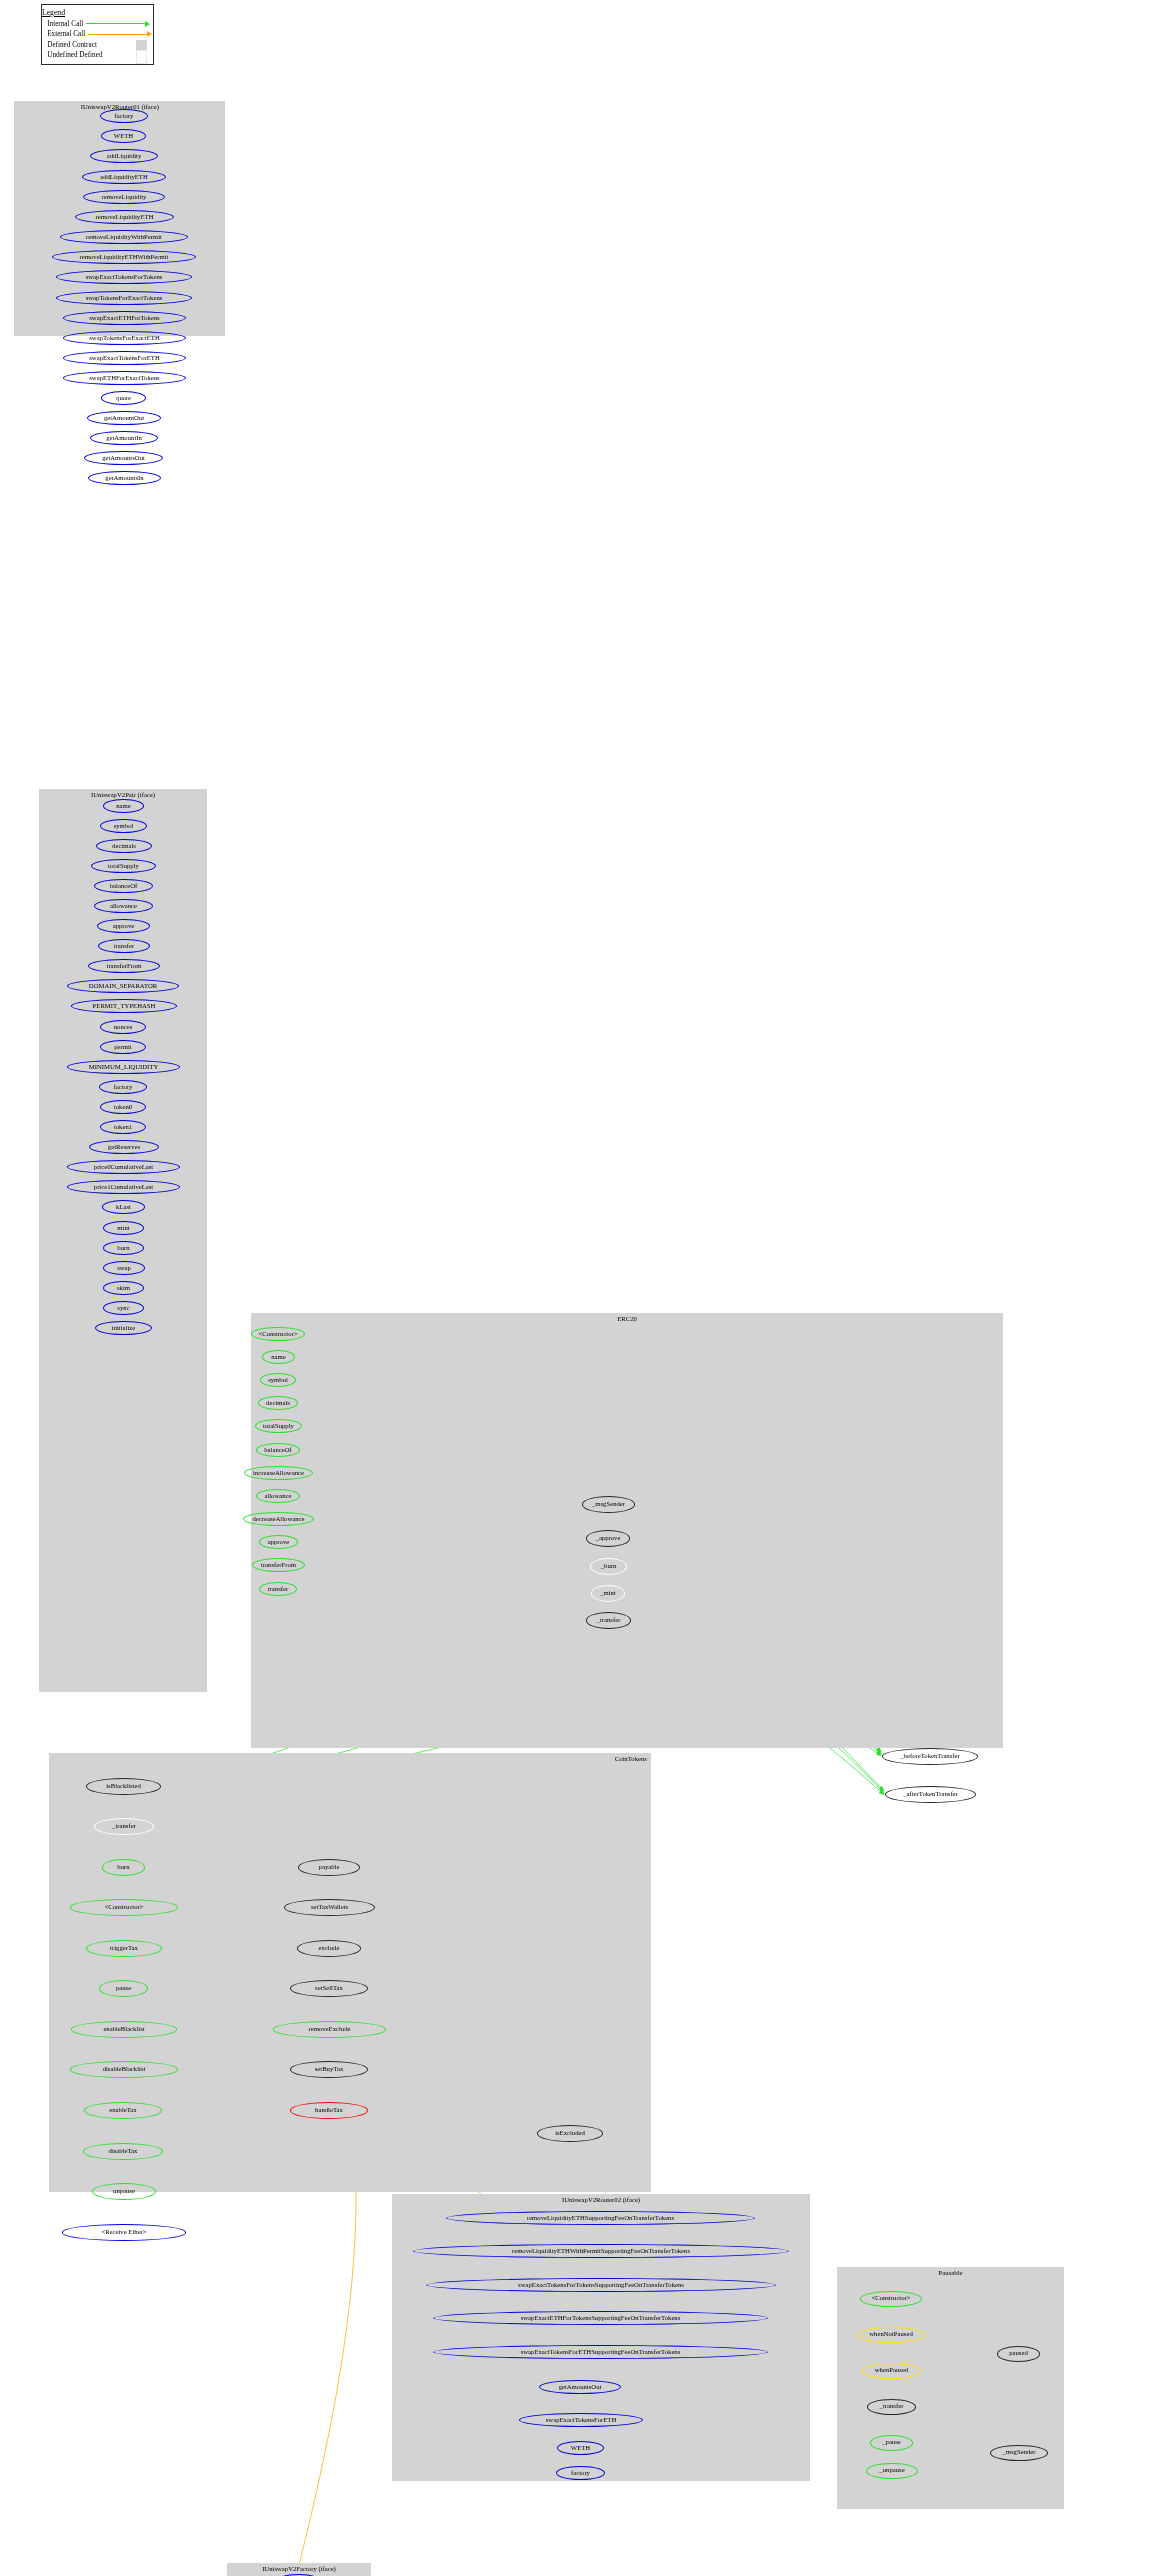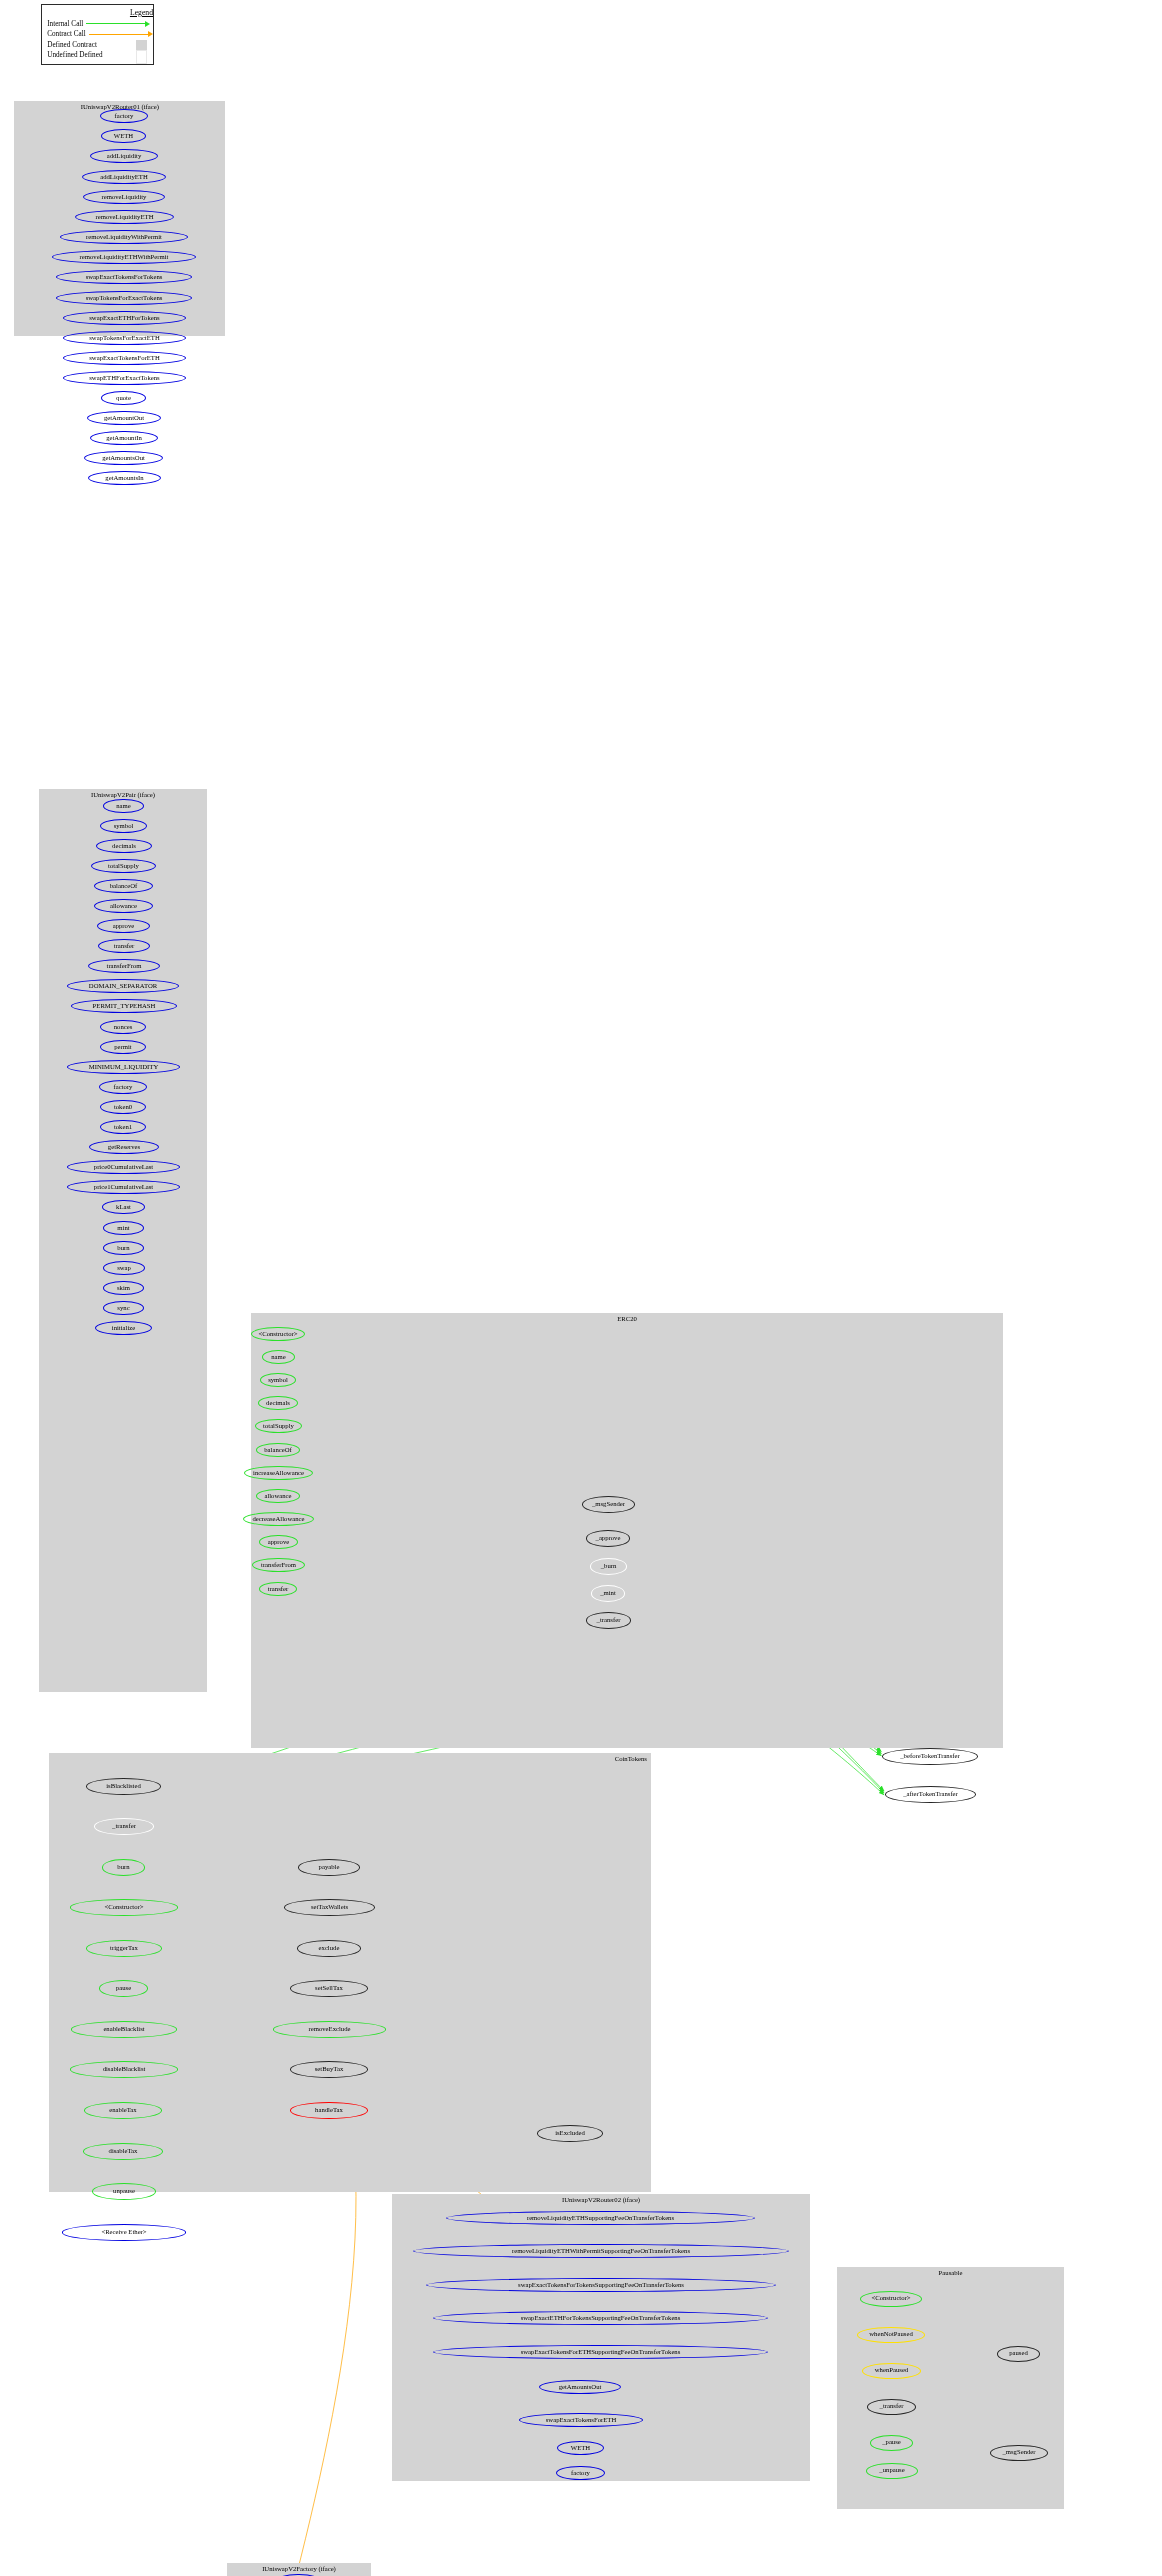--- a/index.html
+++ b/index.html
@@ -2,21 +2,21 @@
 <html style="font-size:8.2px"><head>
 <meta charset="utf-8">
 <title>Solidity Call Graph</title>
 <style>
   html,body{margin:0;padding:0;background:#ffffff;}
   body{font-family:"Liberation Serif", serif;color:#000;}
   #canvas{position:relative;width:1162px;height:3719px;background:#fff;overflow:hidden;}
 
   
   .legend{position:absolute;border:1px solid #2b2b2b;background:#fff;box-sizing:border-box;}
-  .legend-title{text-align:right;font-size:7.7px;padding-top:2.6px;text-decoration:underline;}
+  .legend-title{text-align:left;font-size:7.7px;padding-top:2.6px;text-decoration:underline;}
   .legend-rows{padding:2.1px 5.2px 3.1px 5.2px;}
   .legend-row{display:flex;align-items:center;justify-content:flex-end;height:10.3px;}
   .legend-label{font-size:7.2px;padding-right:3.1px;white-space:nowrap;}
   .legend-art{width:103px;height:9.3px;position:relative;}
   .lg-line{position:absolute;top:4.1px;left:0;height:1px;width:98px;}
   .lg-arrow{position:absolute;top:1.5px;left:96px;width:0;height:0;border-top:3.1px solid transparent;border-bottom:3.1px solid transparent;}
   .lg-box{position:absolute;right:1px;top:0;width:11.3px;height:13.4px;box-sizing:border-box;}
 
   
   .cluster{position:absolute;background:#d3d3d3;box-sizing:border-box;}
@@ -49,21 +49,21 @@
 
       <div class="legend-row">
         <span class="legend-label">Internal Call</span>
         <span class="legend-art" style="width:67px;">
           <span class="lg-line" style="background:#2ae02a;width:61px;"></span>
           <span class="lg-arrow" style="left:59px;border-left:5.2px solid #2ae02a;"></span>
         </span>
       </div>
 
       <div class="legend-row">
-        <span class="legend-label">Contract Call</span>
+        <span class="legend-label">External Call</span>
         <span class="legend-art" style="width:67px;">
           <span class="lg-line" style="background:#ffa500;width:61px;"></span>
           <span class="lg-arrow" style="left:59px;border-left:5.2px solid #ffa500;"></span>
         </span>
       </div>
 
       <div class="legend-row">
         <span class="legend-label">Defined Contract</span>
         <span class="legend-art" style="width:67px;">
           <span class="lg-box" style="background:#d3d3d3;border:0.5px solid #d3d3d3;"></span>

